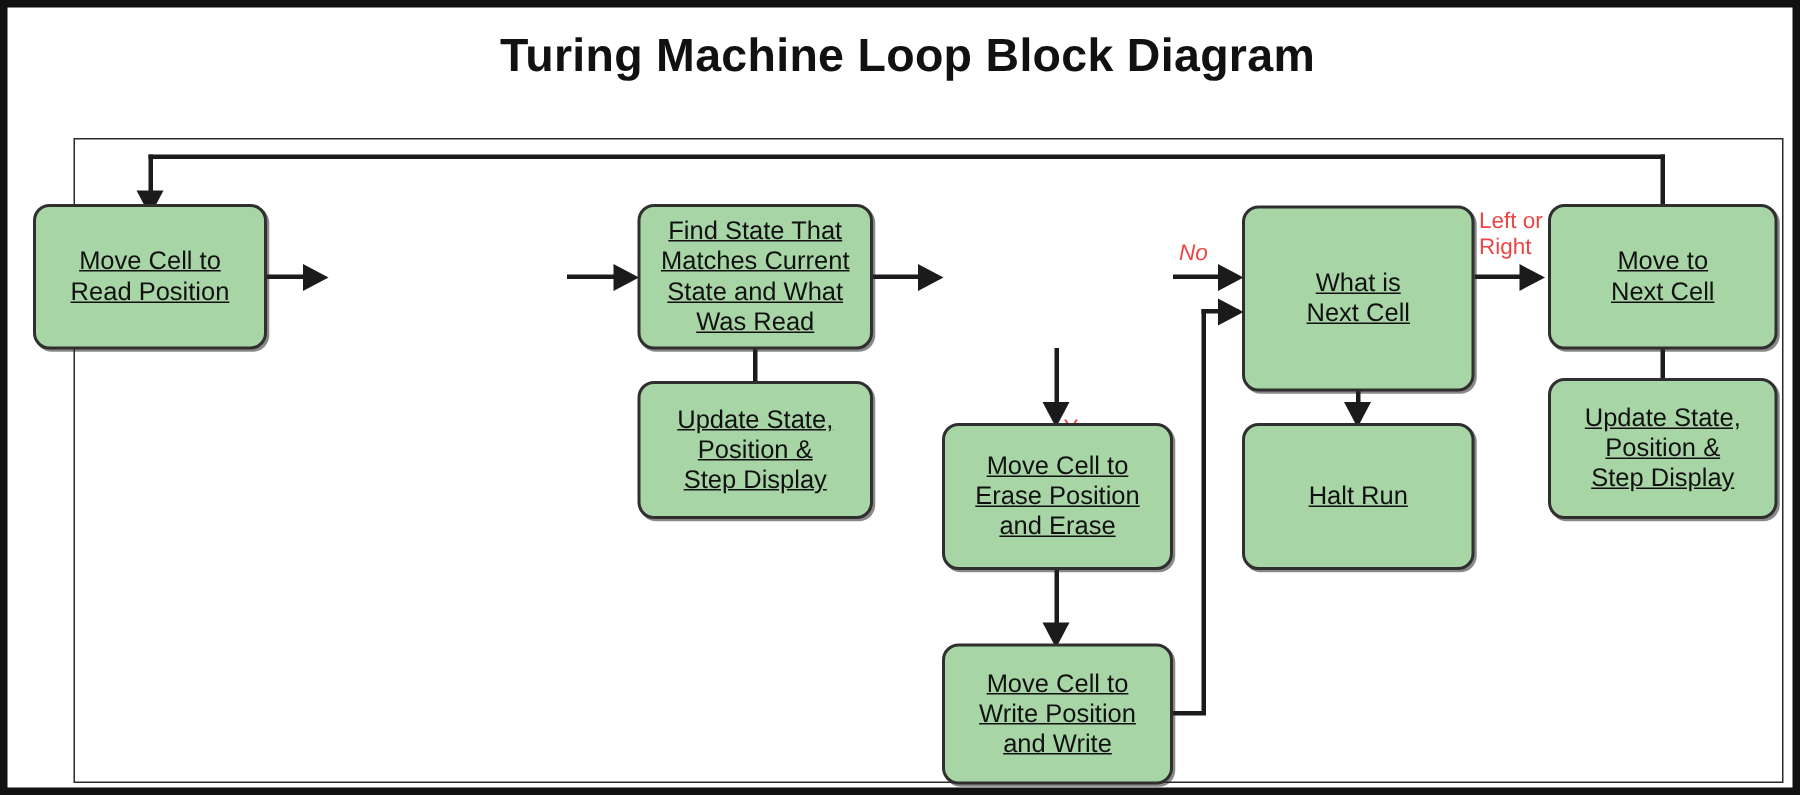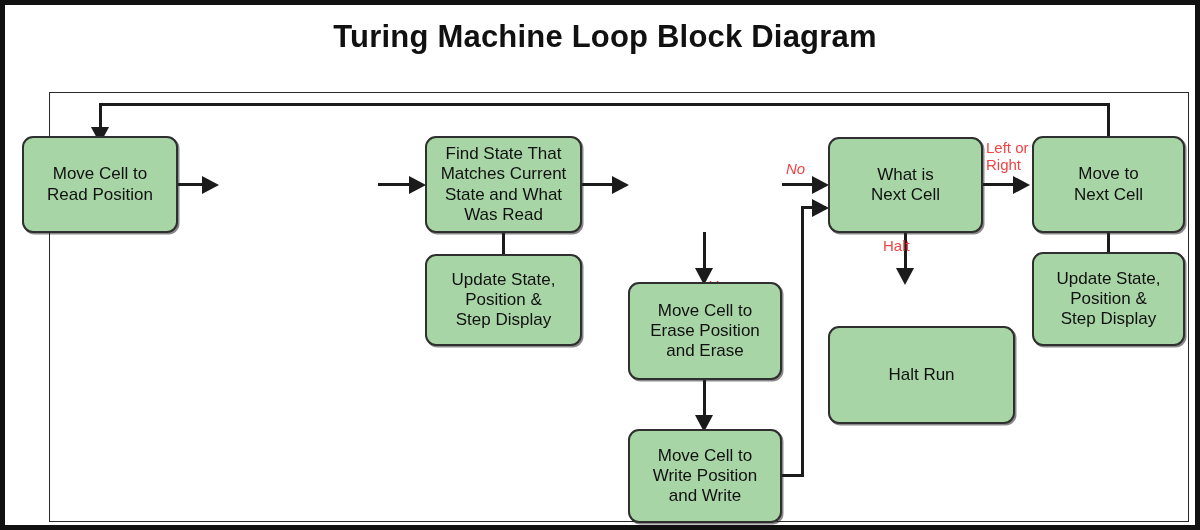--- a/index.html
+++ b/index.html
@@ -45,21 +45,21 @@
     display:flex;
     align-items:center;
     justify-content:center;
     text-align:center;
     color:#111111;
     font-size:17px;
     line-height:1.18;
     padding:2px 4px;
     box-shadow:1.5px 1.5px 0 rgba(40,40,40,0.55);
   }
-  .node span{display:block;white-space:pre-line;}
+  .node span{display:block;white-space:pre-line;text-decoration:underline;}
   .edge{
     position:absolute;
     background:#1b1b1b;
   }
   .edge.h{height:3px;}
   .edge.v{width:3px;}
   .arrow{
     position:absolute;
     width:0;height:0;
   }
@@ -159,26 +159,26 @@
 Erase Position
 and Erase</span>
   </div>
 
   <div class="node" style="left:623px; top:424px; width:154px; height:94px;">
     <span>Move Cell to
 Write Position
 and Write</span>
   </div>
 
-  <div class="node" style="left:823px; top:132px; width:155px; height:96px;">
+  <div class="node" style="left:823px; top:132px; width:155px; height:124px;">
     <span>What is
 Next Cell</span>
   </div>
 
-  <div class="node" style="left:823px; top:277px; width:187px; height:98px;margin-top:44px;">
+  <div class="node" style="left:823px; top:277px; width:155px; height:98px;">
     <span>Halt Run</span>
   </div>
 
   <div class="node" style="left:1027px; top:131px; width:153px; height:97px;">
     <span>Move to
 Next Cell</span>
   </div>
 
   <div class="node" style="left:1027px; top:247px; width:153px; height:94px;">
     <span>Update State,

